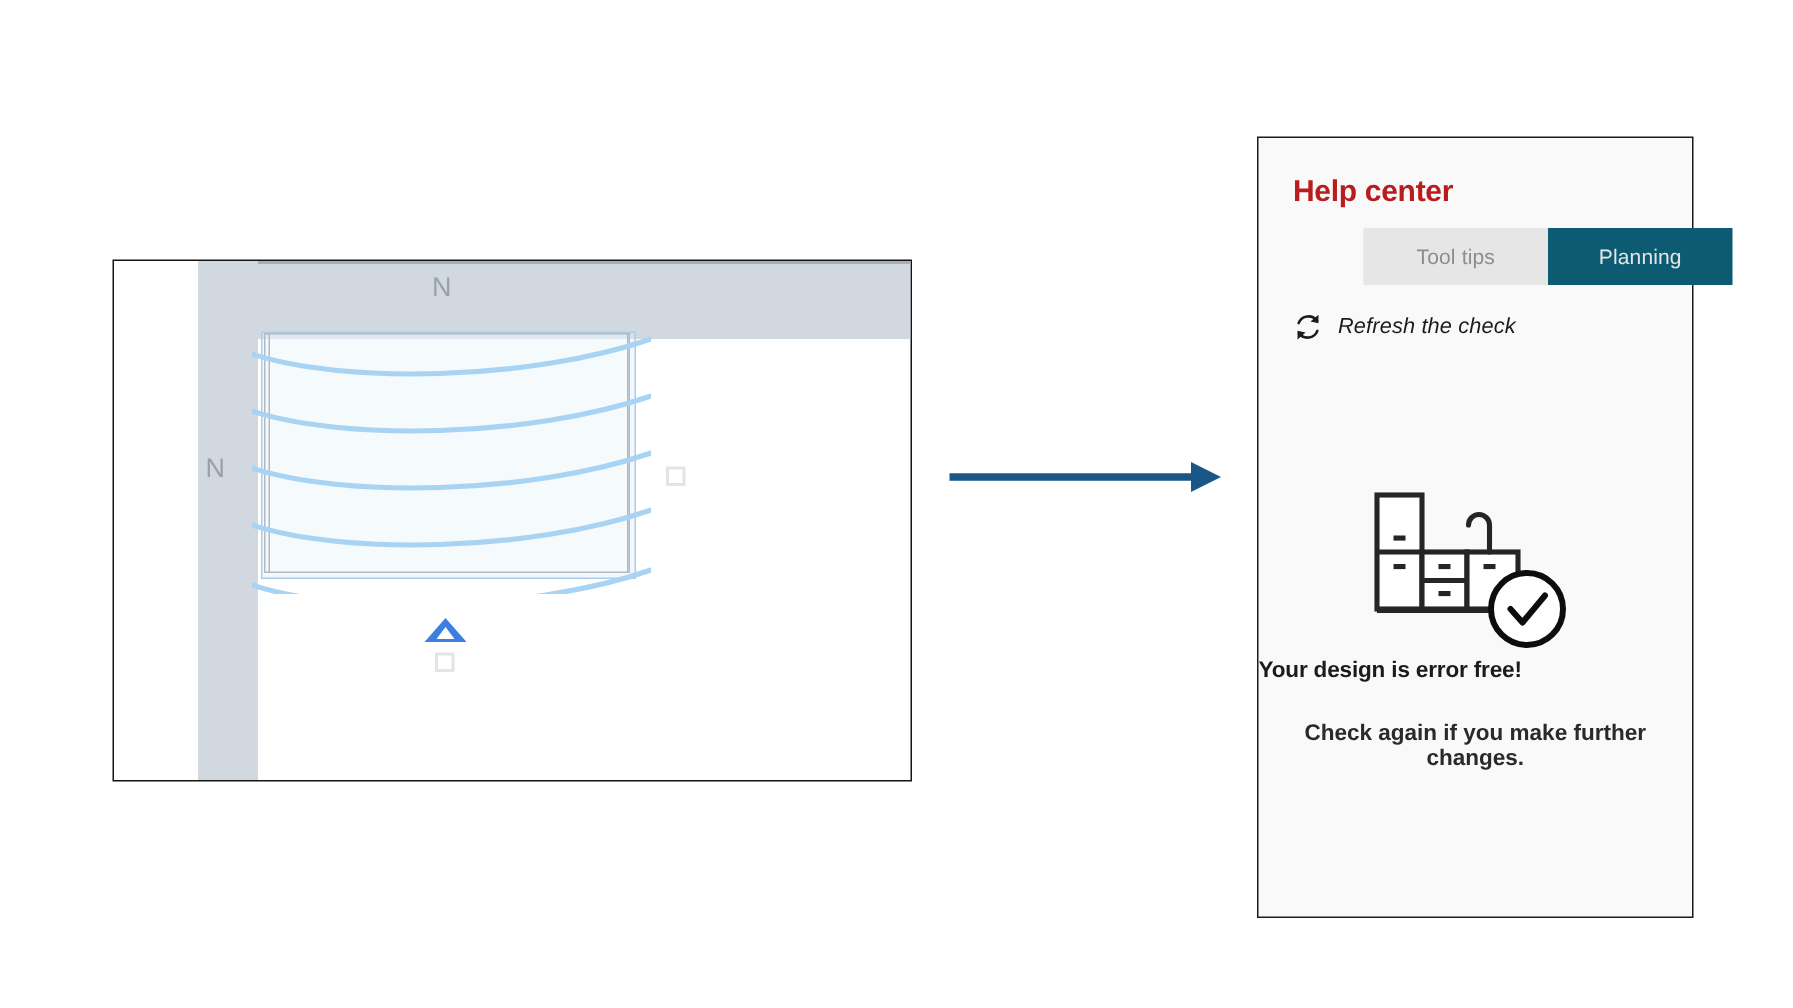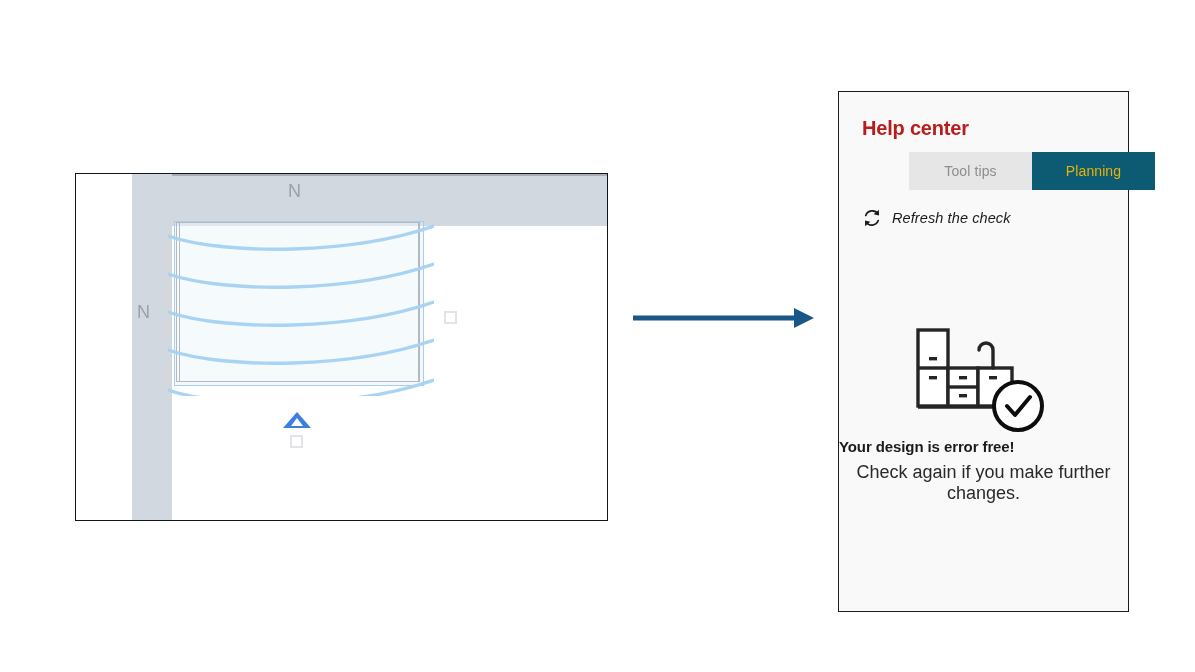--- a/index.html
+++ b/index.html
@@ -176,21 +176,21 @@
     box-sizing: border-box;
     cursor: pointer;
     letter-spacing: 0.1px;
   }
   #tab-tooltips {
     background: #e6e6e6;
     color: #8d8d8d;
   }
   #tab-planning {
     background: #0c5b72;
-    color: #eab308;
+    color: #e5e5e5;
     text-align: center;
   }
   #refresh-row {
     position: absolute;
     left: 22px;
     top: 115px;
     display: flex;
     align-items: center;
     gap: 9px;
     cursor: pointer;
@@ -219,25 +219,26 @@
     text-align: left;
     font-size: 15px;
     font-weight: bold;
     color: #1b1b1b;
     letter-spacing: -0.1px;
   }
   #status-subtext {
     position: absolute;
     left: 0;
     right: 0;
-    top: 370px;
+    top: 388px;
     text-align: center;
-    font-size: 18px;
+    font-size: 15px;
     color: #2a2a2a;
     letter-spacing: 0px;
+    font-weight: bold;
   }
 </style>
 </head>
 <body>
 
 <div id="plan-canvas">
 
   <div class="wall" id="wall-top"></div>
   <div class="wall-edge-top"></div>
   <div class="wall" id="wall-left"></div>

